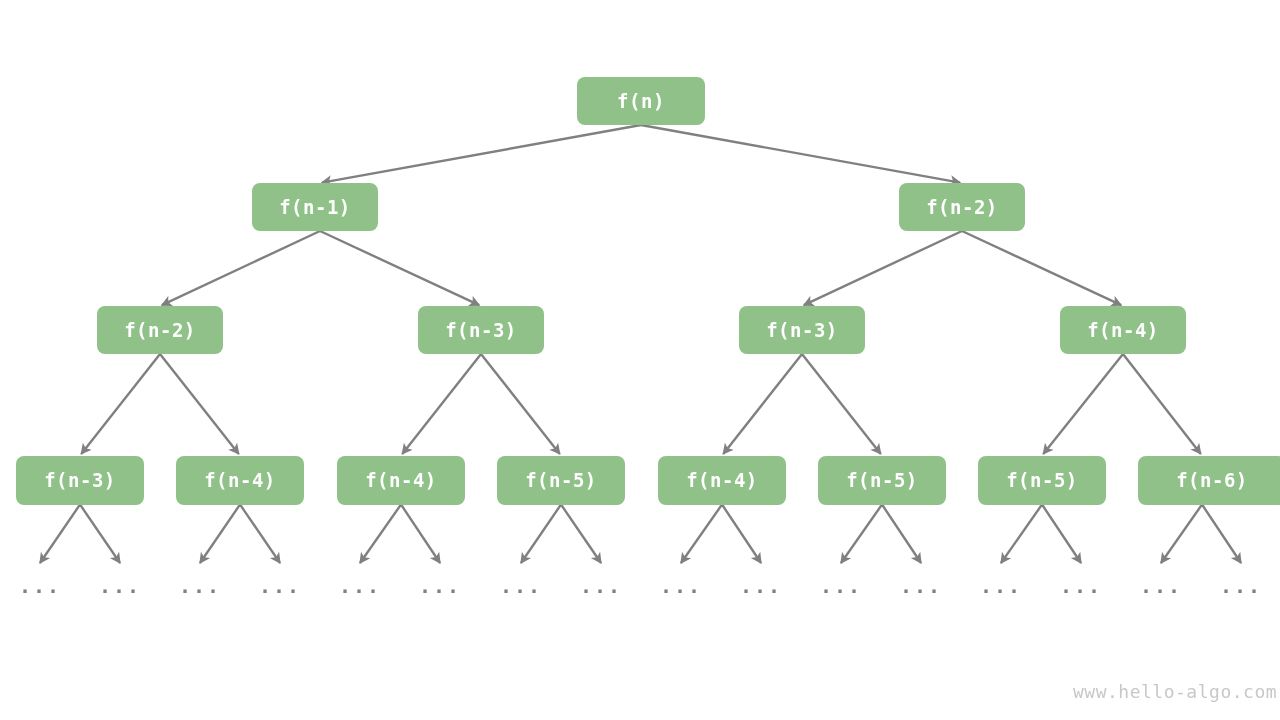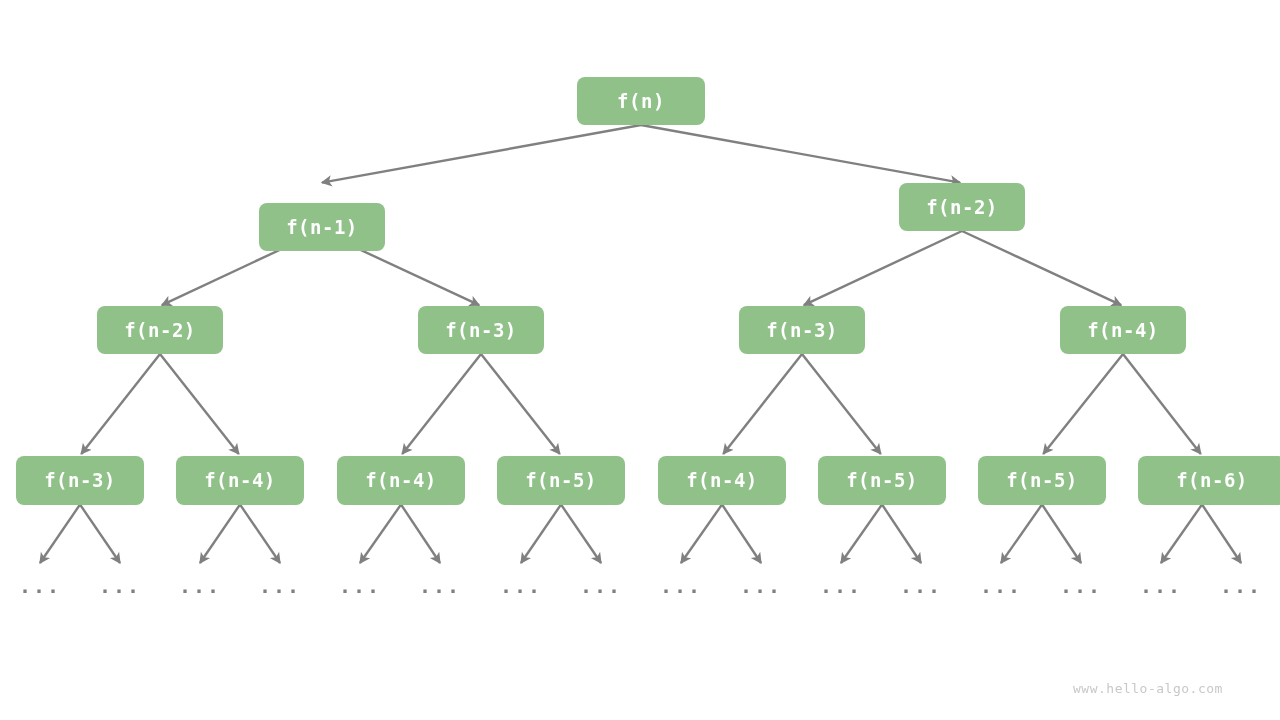--- a/index.html
+++ b/index.html
@@ -50,21 +50,21 @@
     letter-spacing: 2px;
     line-height: 1;
     transform: translate(-50%, -50%);
     white-space: nowrap;
     z-index: 2;
   }
   .watermark {
     position: absolute;
     color: #c8c8c8;
     font-family: "DejaVu Sans Mono", "Liberation Mono", monospace;
-    font-size: 13px;
+    font-size: 18px;
     letter-spacing: 0.5px;
     white-space: nowrap;
     z-index: 2;
   }
 </style>
 </head>
 <body>
 
 <div id="canvas" style="background: rgb(255, 255, 255);">
 
@@ -105,21 +105,21 @@
         <line x1="882" y1="504.5" x2="921" y2="563" stroke="#808080" stroke-width="2.4" marker-end="url(#arrowhead)"></line>
         <line x1="1042" y1="504.5" x2="1001" y2="563" stroke="#808080" stroke-width="2.4" marker-end="url(#arrowhead)"></line>
         <line x1="1042" y1="504.5" x2="1081" y2="563" stroke="#808080" stroke-width="2.4" marker-end="url(#arrowhead)"></line>
         <line x1="1202" y1="504.5" x2="1161" y2="563" stroke="#808080" stroke-width="2.4" marker-end="url(#arrowhead)"></line>
         <line x1="1202" y1="504.5" x2="1241" y2="563" stroke="#808080" stroke-width="2.4" marker-end="url(#arrowhead)"></line>
       </g>
   </svg>
 
   <div id="node-layer">
       <div class="node" style="left: 577px; top: 77px; width: 128px; height: 48px; background: rgb(143, 193, 137); color: rgb(255, 255, 255);">f(n)</div>
-      <div class="node" style="left: 259px; top: 183px; width: 126px; height: 48px; background: rgb(143, 193, 137); color: rgb(255, 255, 255); margin-top: 20px;">f(n-1)</div>
+      <div class="node" style="left: 252px; top: 183px; width: 126px; height: 48px; background: rgb(143, 193, 137); color: rgb(255, 255, 255);">f(n-1)</div>
       <div class="node" style="left: 899px; top: 183px; width: 126px; height: 48px; background: rgb(143, 193, 137); color: rgb(255, 255, 255);">f(n-2)</div>
       <div class="node" style="left: 97px; top: 306px; width: 126px; height: 48px; background: rgb(143, 193, 137); color: rgb(255, 255, 255);">f(n-2)</div>
       <div class="node" style="left: 418px; top: 306px; width: 126px; height: 48px; background: rgb(143, 193, 137); color: rgb(255, 255, 255);">f(n-3)</div>
       <div class="node" style="left: 739px; top: 306px; width: 126px; height: 48px; background: rgb(143, 193, 137); color: rgb(255, 255, 255);">f(n-3)</div>
       <div class="node" style="left: 1060px; top: 306px; width: 126px; height: 48px; background: rgb(143, 193, 137); color: rgb(255, 255, 255);">f(n-4)</div>
       <div class="node" style="left: 16px; top: 455.5px; width: 128px; height: 49px; background: rgb(143, 193, 137); color: rgb(255, 255, 255);">f(n-3)</div>
       <div class="node" style="left: 176px; top: 455.5px; width: 128px; height: 49px; background: rgb(143, 193, 137); color: rgb(255, 255, 255);">f(n-4)</div>
       <div class="node" style="left: 337px; top: 455.5px; width: 128px; height: 49px; background: rgb(143, 193, 137); color: rgb(255, 255, 255);">f(n-4)</div>
       <div class="node" style="left: 497px; top: 455.5px; width: 128px; height: 49px; background: rgb(143, 193, 137); color: rgb(255, 255, 255);">f(n-5)</div>
       <div class="node" style="left: 658px; top: 455.5px; width: 128px; height: 49px; background: rgb(143, 193, 137); color: rgb(255, 255, 255);">f(n-4)</div>

